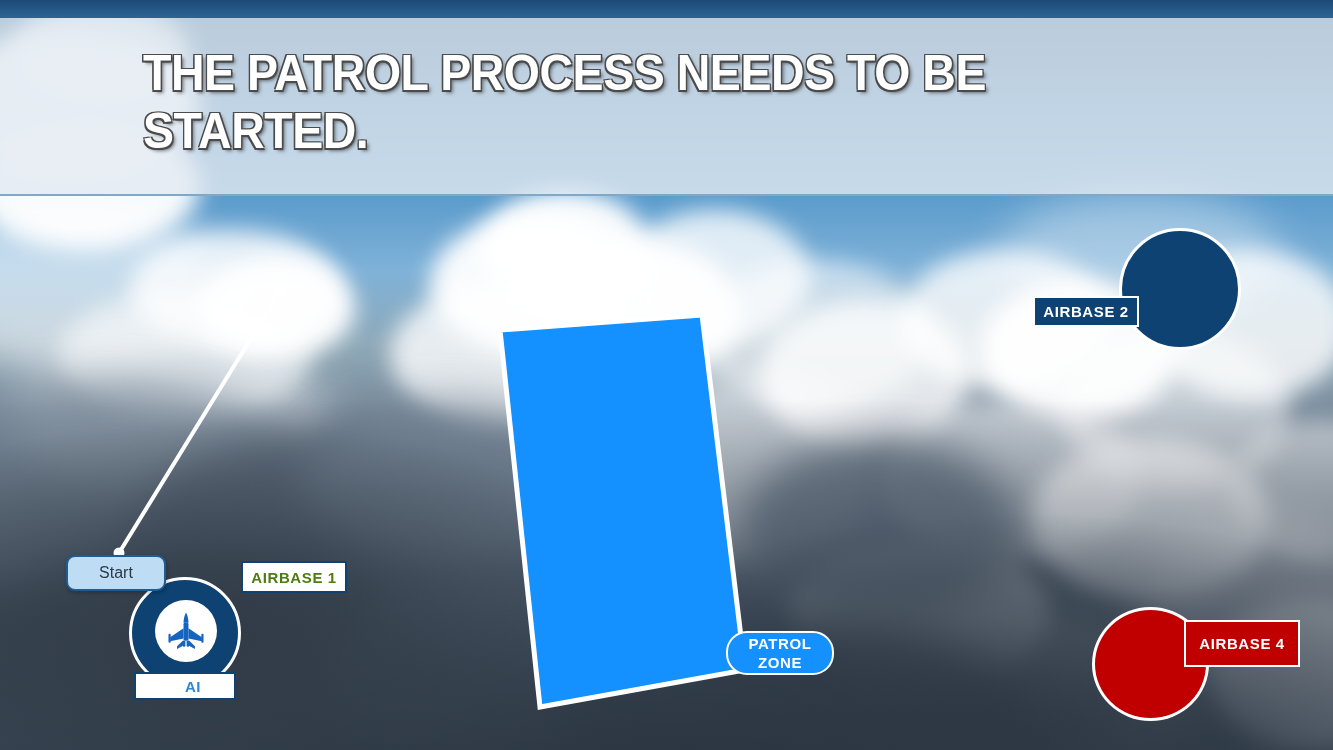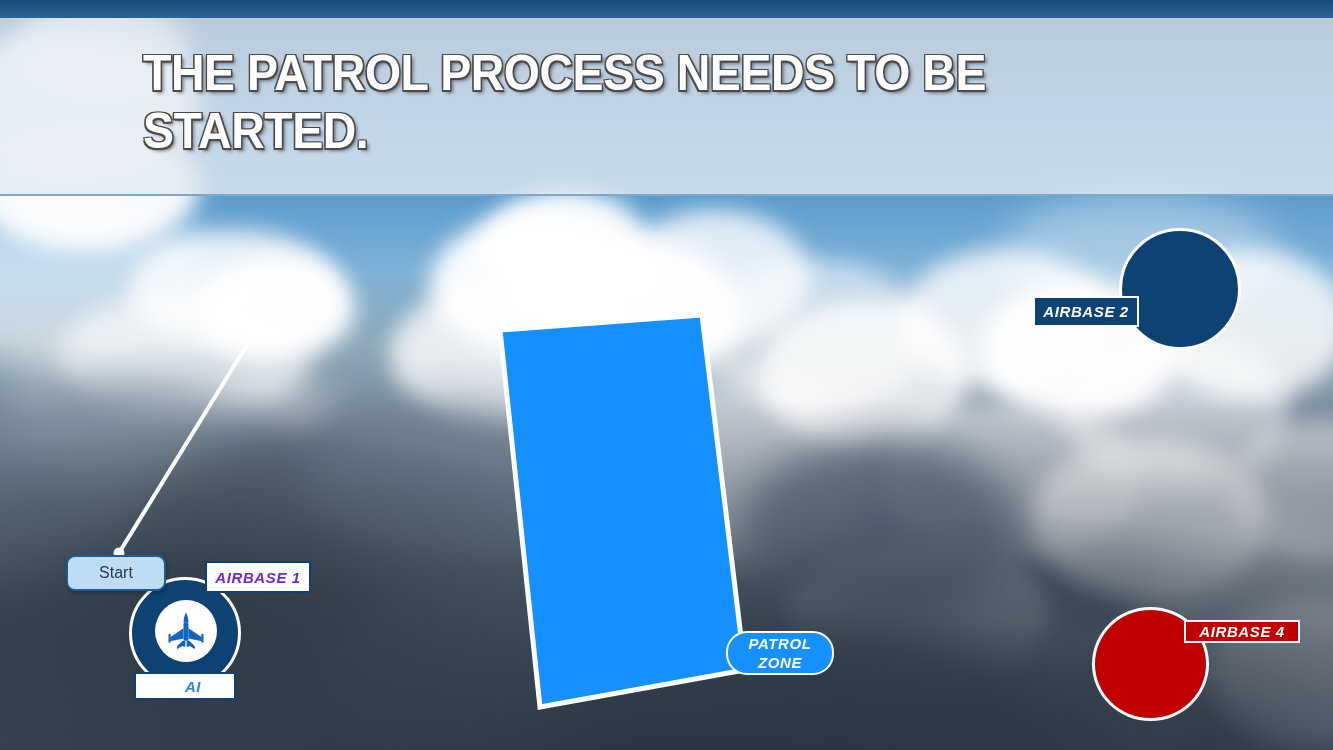--- a/index.html
+++ b/index.html
@@ -126,34 +126,34 @@
   .label-box {
     position: absolute;
     border: 2.5px solid #ffffff;
     display: flex;
     align-items: center;
     justify-content: center;
     font-family: "Liberation Sans", sans-serif;
     font-weight: bold;
     letter-spacing: 0.6px;
     text-align: center;
-    font-style: italic;
   }
   .label-navy { background: #0e4272; color: #ffffff; }
   .label-red  { background: #c00000; color: #ffffff; }
   .label-blue { background: #1490ff; color: #ffffff; }
   .label-white {
     background: #ffffff;
     color: #2d86d6;
     border: 2.5px solid #0e4272;
   }
   .label-airbase1 {
     background: #ffffff;
-    color: #6d28d9;
+    color: #4d7c0f;
     border: 2.5px solid #0e4272;
+    margin-left: 36px;
   }
 
   .callout {
     position: absolute;
     background: #0e4272;
     border: 3px solid #ffffff;
     color: #ffffff;
     font-family: "Liberation Sans", sans-serif;
     font-size: 17px;
     line-height: 23px;
@@ -294,21 +294,21 @@
   </div>
 
   <div class="node-circle navy-fill" style="left:1119px; top:228px; width:122px; height:122px;"></div>
 
   <div class="label-box label-navy" style="left:1033px; top:296px; width:106px; height:31px; font-size:15px;">
     <span>AIRBASE 2</span>
   </div>
 
   <div class="node-circle red-fill" style="left:1092px; top:607px; width:117px; height:114px;"></div>
 
-  <div class="label-box label-red" style="left:1184px; top:620px; width:116px; height:23px; font-size:15px;">
+  <div class="label-box label-red" style="left:1184px; top:620px; width:116px; height:47px; font-size:15px;">
     <span>AIRBASE 4</span>
   </div>
 
   <div class="label-box label-blue" style="left:726px; top:631px; width:108px; height:44px; font-size:15px; line-height:19px; white-space:pre-line;border-radius:21px;">
     <span>PATROL
 ZONE</span>
   </div>
 
 </div>
 

